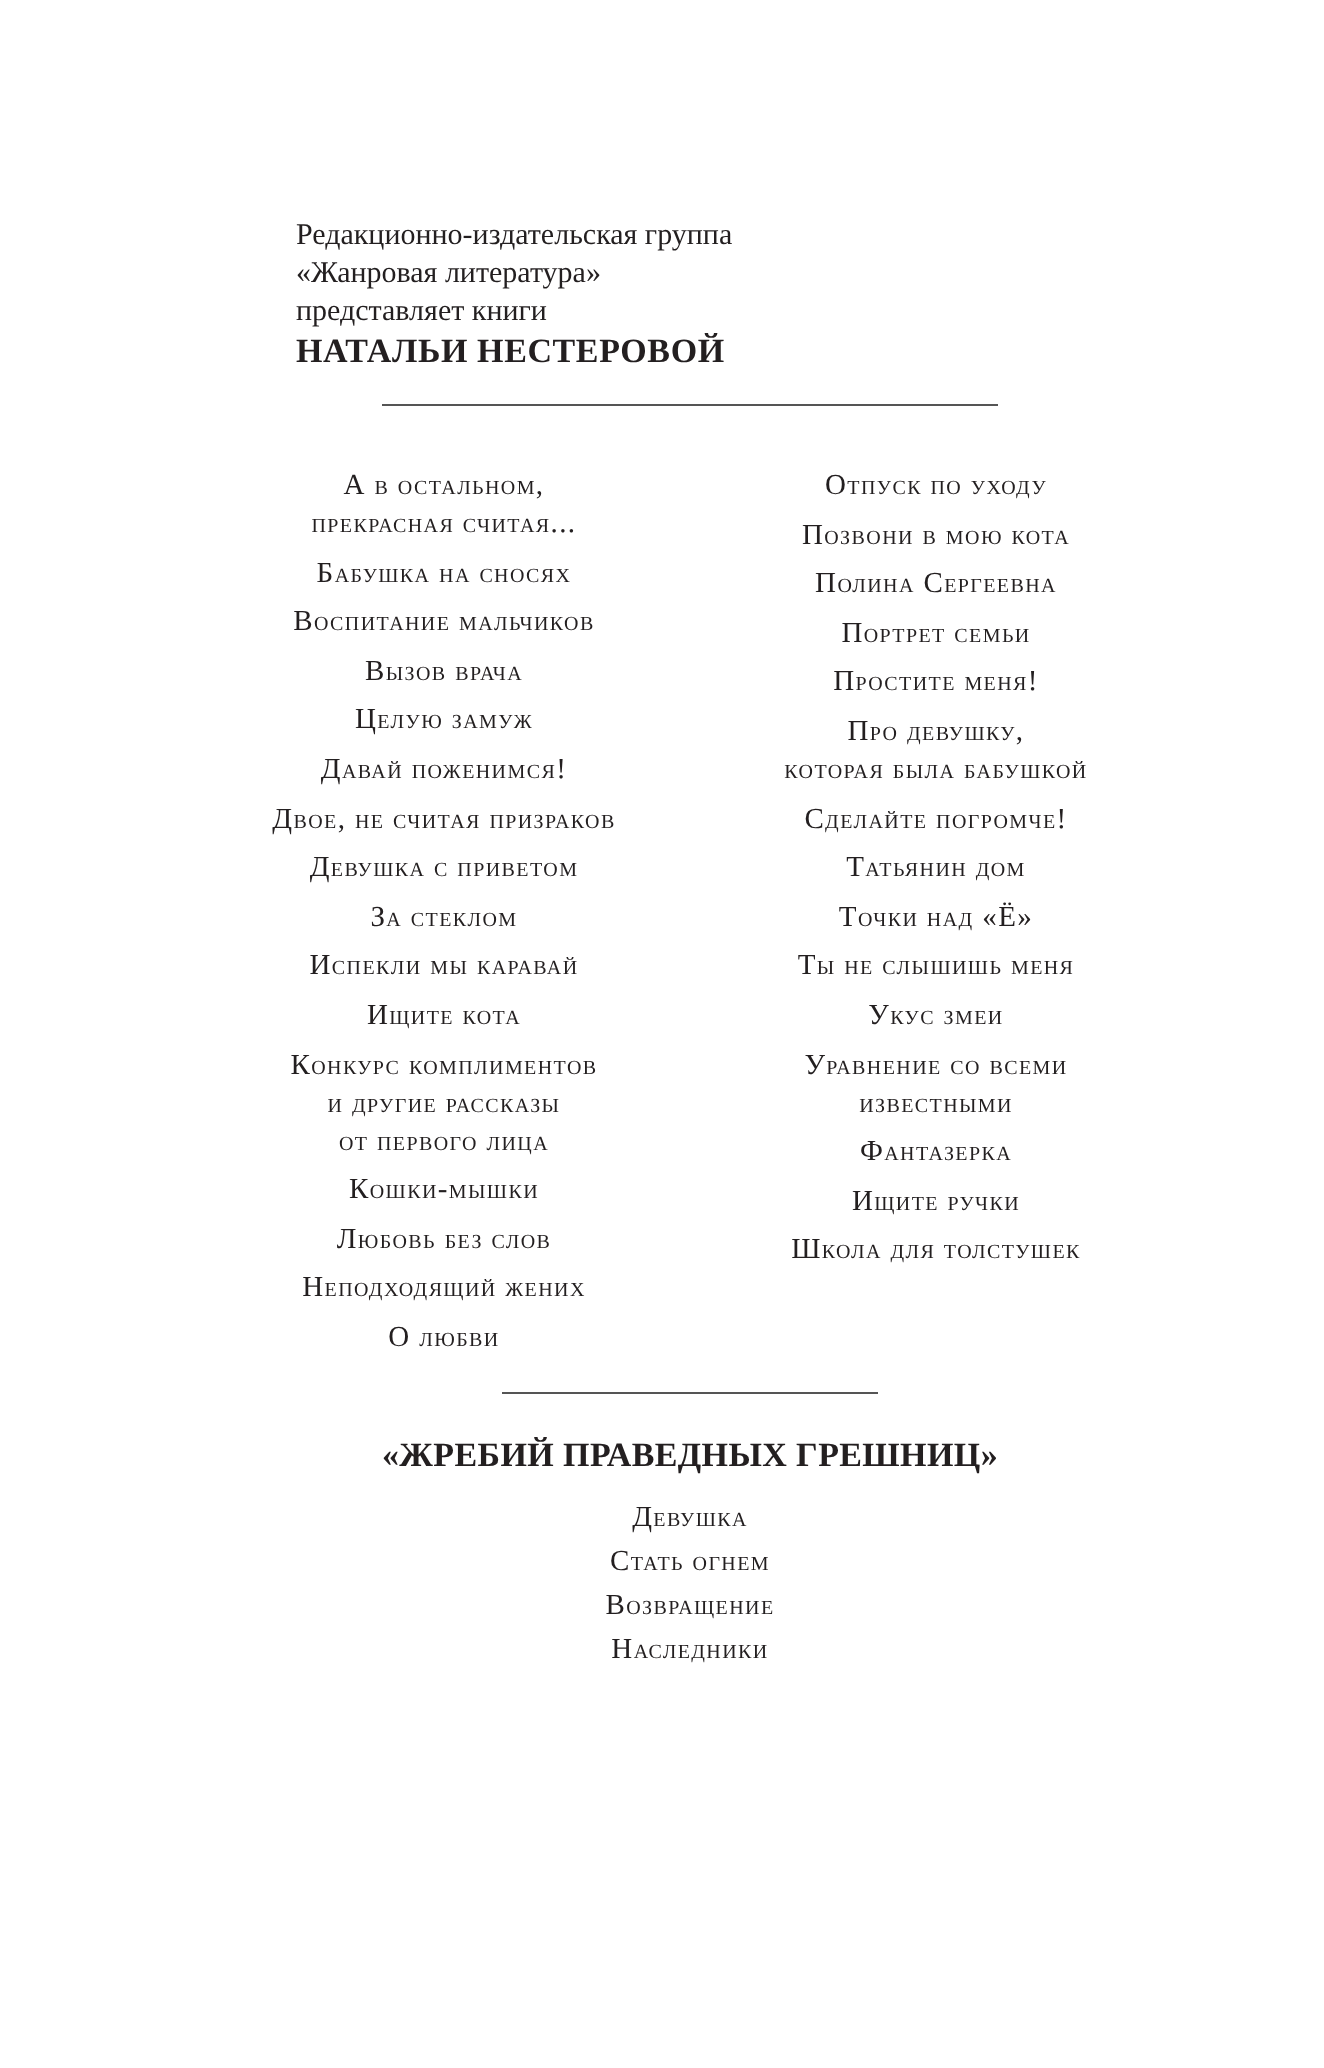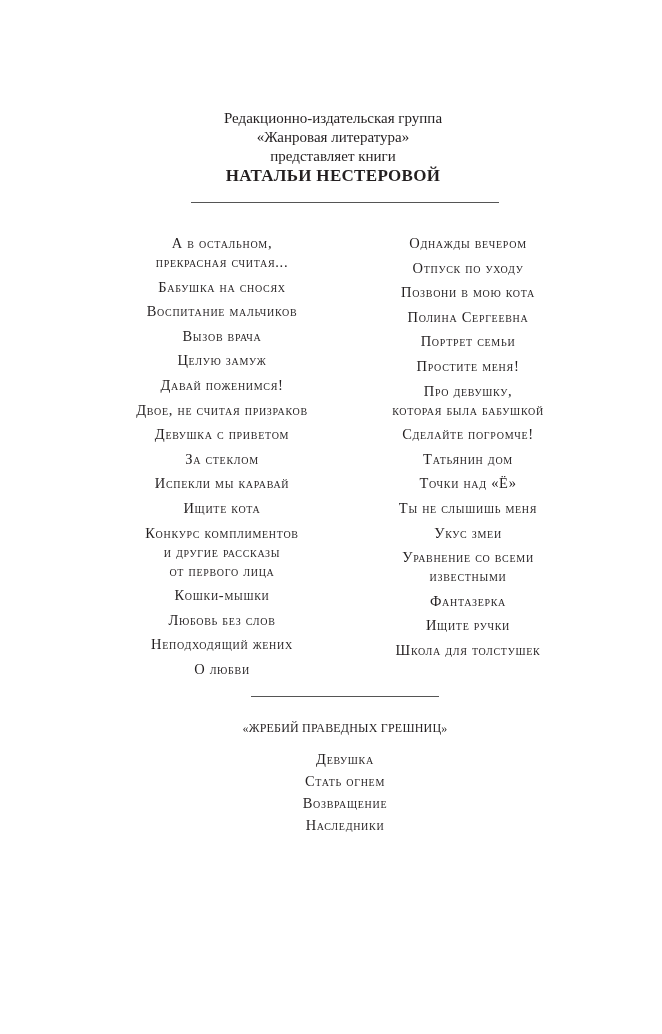--- a/index.html
+++ b/index.html
@@ -3,41 +3,41 @@
 <meta charset="utf-8">
 <style>
   html, body { margin: 0; padding: 0; background: #ffffff; }
   body {
     width: 662px; height: 1034px; position: relative; overflow: hidden;
     font-family: "Liberation Serif", "DejaVu Serif", serif;
     color: #231f20;
   }
   .page { position: absolute; left: 0; top: 0; width: 662px; height: 1034px; }
   .header {
-    position: absolute; left: 133px; width: 400px; top: 109px;
-    text-align: center; font-size: 15px; line-height: 19px;
+    position: absolute; left: 148px; width: 400px; top: 109px;
+    text-align: left; font-size: 15px; line-height: 19px;
   }
   .header .line { display: block; }
   .header .author { font-weight: bold; font-size: 17px; letter-spacing: 0.3px; }
   .divider { position: absolute; height: 0; border-top: 1px solid #555; }
   .divider.top { left: 191px; width: 308px; top: 202px; }
   .divider.bottom { left: 251px; width: 188px; top: 696px; }
   .col { position: absolute; top: 234px; text-align: center; }
   .col.left { left: 112px; width: 220px; }
   .col.right { left: 378px; width: 180px; }
   .book {
     font-variant: small-caps; font-size: 14.5px; letter-spacing: 0.7px;
     line-height: 19px; margin-bottom: 5.6px; display: block;
   }
   .book .l { display: block; }
   .book.bold { font-weight: normal; }
   .series {
     position: absolute; left: 145px; width: 400px; top: 718px; text-align: center;
   }
-  .series .title { font-weight: normal; font-size: 12px; letter-spacing: 0.2px; line-height: 20px; margin-bottom: 10px; display: block; }
+  .series .title { font-weight: bold; font-size: 17px; letter-spacing: 0.2px; line-height: 20px; margin-bottom: 10px; display: block; }
   .series .item { font-variant: small-caps; font-size: 14.5px; letter-spacing: 0.7px; line-height: 22px; display: block; }
 </style>
 </head>
 <body>
 
 <div class="page">
 
   <div class="header">
     <span class="line">Редакционно-издательская группа</span>
     <span class="line">«Жанровая литература»</span>
@@ -95,23 +95,20 @@
       </div>
       <div class="book">
         <span class="l">Неподходящий жених</span>
       </div>
       <div class="book">
         <span class="l">О любви</span>
       </div>
     </div>
   <div class="col right" id="col-right">
       <div class="book">
-        <span class="l">Однажды вечером</span>
-      </div>
-      <div class="book">
         <span class="l">Отпуск по уходу</span>
       </div>
       <div class="book">
         <span class="l">Позвони в мою кота</span>
       </div>
       <div class="book bold">
         <span class="l">Полина Сергеевна</span>
       </div>
       <div class="book">
         <span class="l">Портрет семьи</span>

